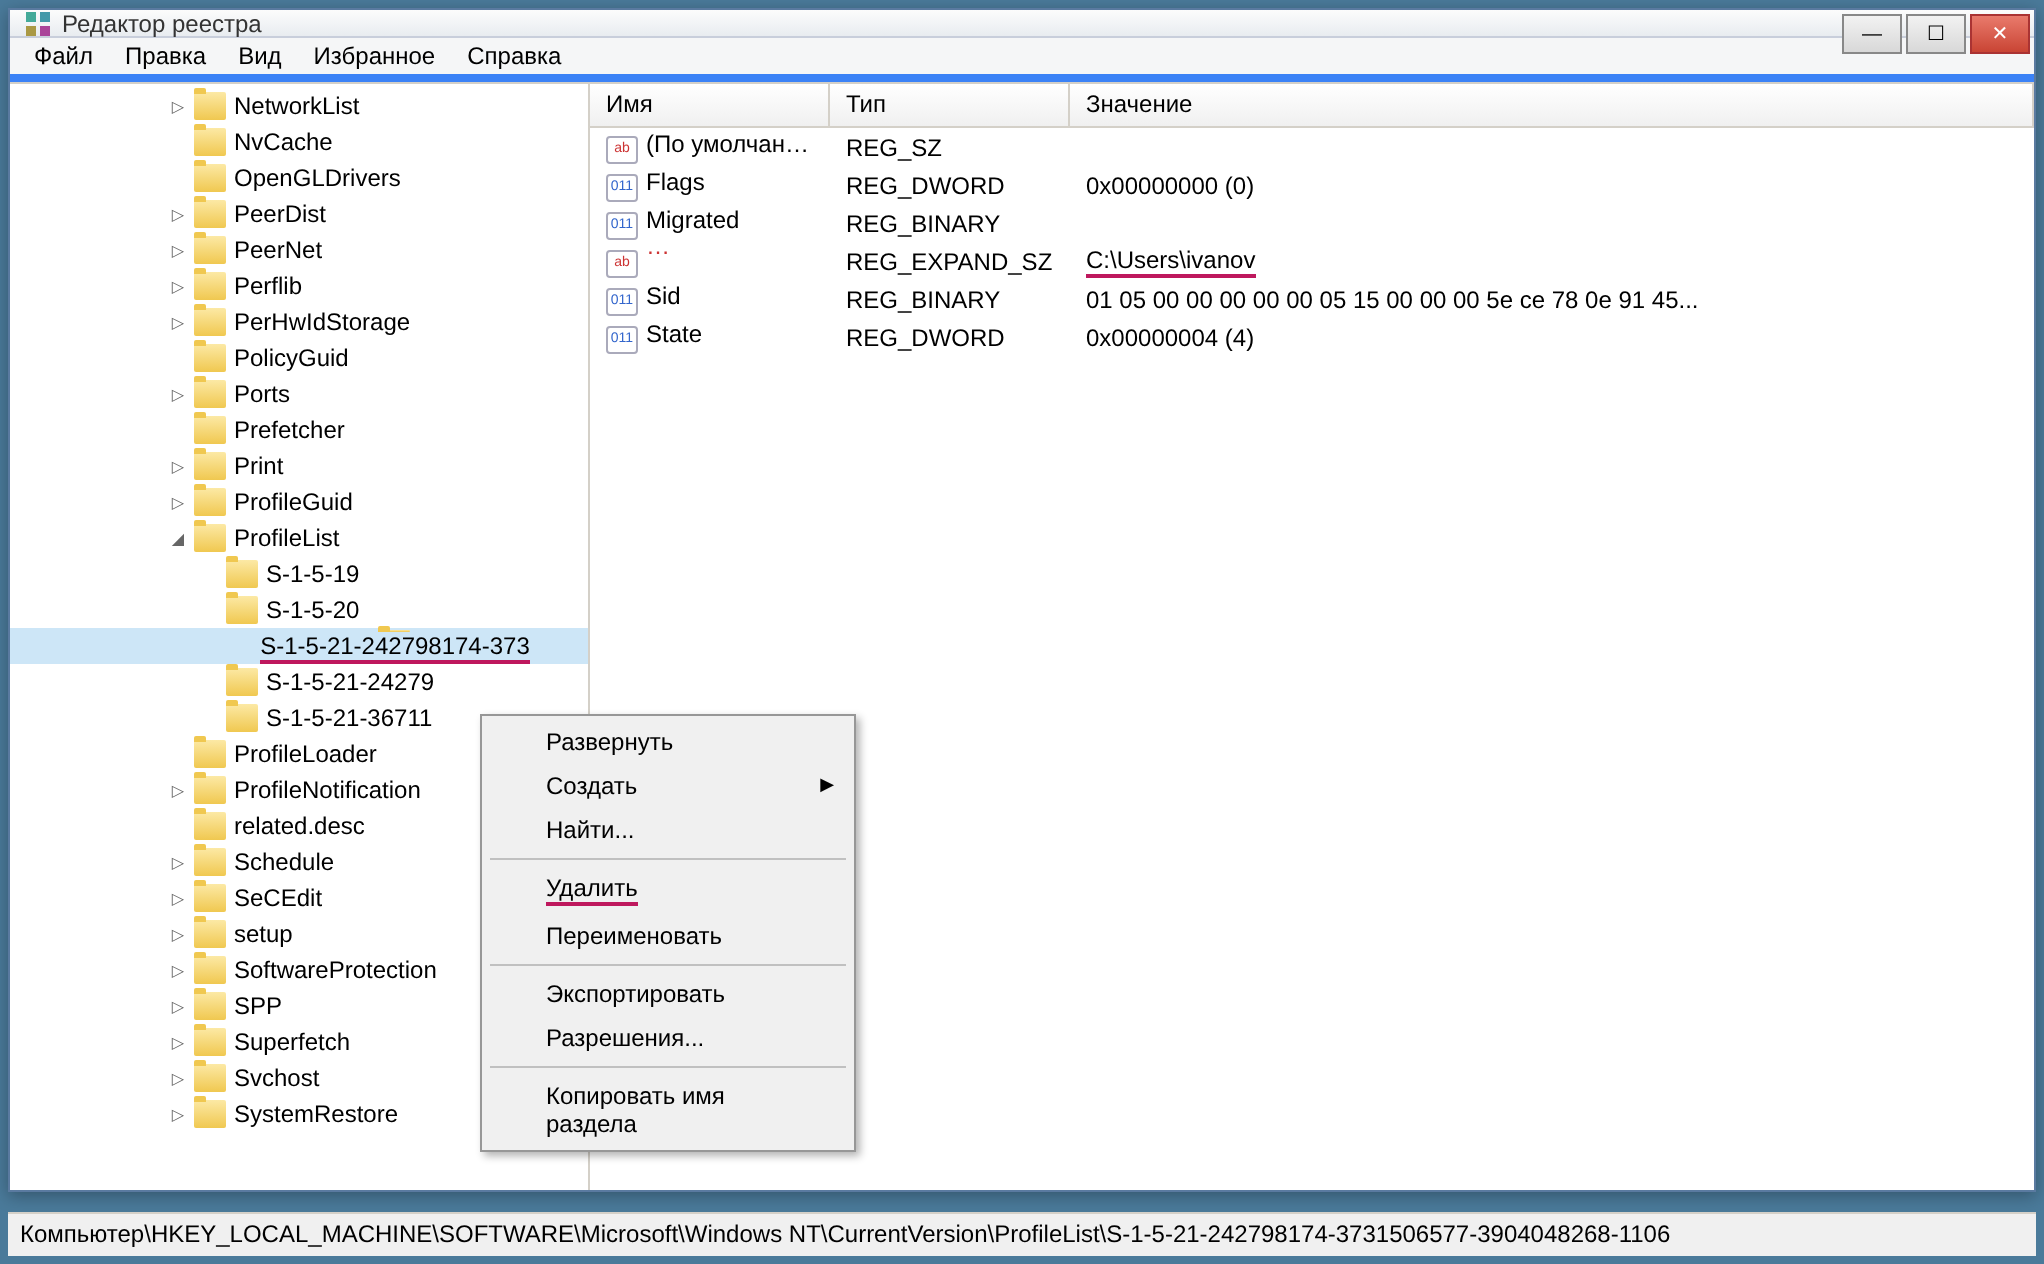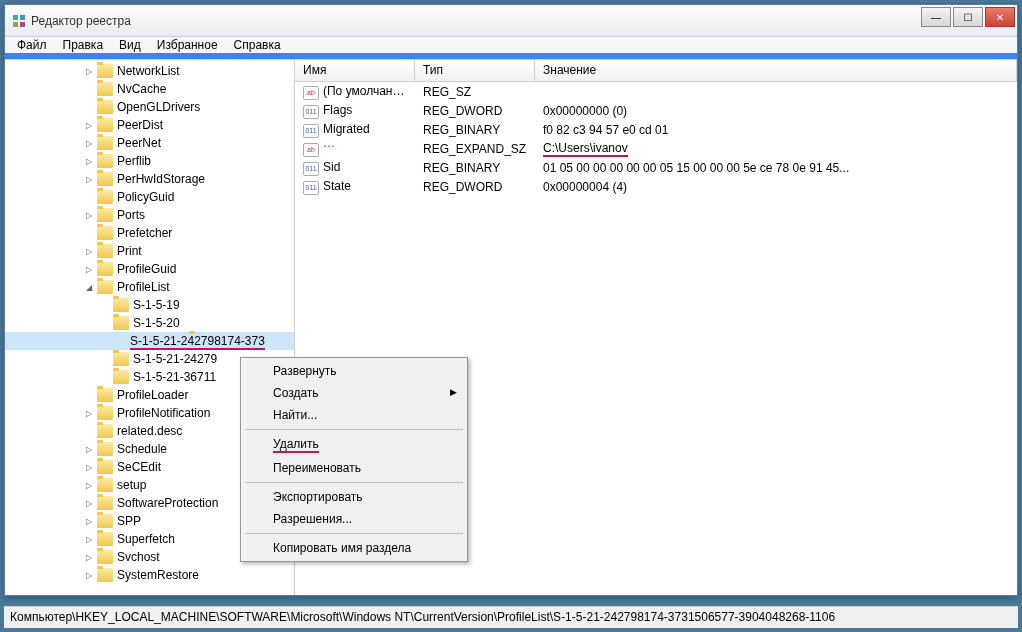--- a/index.html
+++ b/index.html
@@ -1,24 +1,24 @@
 <!DOCTYPE html>
 <html><head>
 <meta charset="utf-8">
 <style>
 * { margin: 0; padding: 0; box-sizing: border-box; font-family: Tahoma, Arial, sans-serif; font-size: 12px; }
 body { background: #4a7a9a; width: 1022px; height: 632px; overflow: hidden; padding: 4px; }
 .window { width: 1014px; height: 592px; background: #fff; border: 1px solid #5a7aa0; box-shadow: 0 2px 8px rgba(0,0,0,0.3); display: flex; flex-direction: column; position: relative; }
-.titlebar { height: 32px; background: linear-gradient(to bottom, #fcfcfc, #e8ecf0); display: flex; align-items: center; padding: 0 6px; border-bottom: 1px solid #c8cedb; }
+.titlebar { height: 14px; background: linear-gradient(to bottom, #fcfcfc, #e8ecf0); display: flex; align-items: center; padding: 0 6px; border-bottom: 1px solid #c8cedb; }
 .titlebar-icon { width: 16px; height: 16px; margin-right: 4px; display: inline-flex; align-items: center; justify-content: center; }
 .titlebar-text { flex: 1; font-size: 12px; color: #333; }
 .win-controls { display: flex; gap: 2px; position: absolute; right: 2px; top: 2px; }
 .win-btn { width: 30px; height: 20px; border: 1px solid #888; background: linear-gradient(to bottom,#f2f2f2,#d8d8d8); display: flex; align-items: center; justify-content: center; font-size: 10px; cursor: pointer; }
 .win-btn.close { background: linear-gradient(to bottom,#e97a6c,#c94434); color: #fff; border-color: #a33; }
-.menubar { height: 22px; background: #f5f6f7; display: flex; align-items: center; padding: 0 4px; border-bottom: 6px solid #3b82f6; }
+.menubar { height: 22px; background: #f5f6f7; display: flex; align-items: center; padding: 0 4px; border-bottom: 4px solid #3b82f6; }
 .menu-item { padding: 3px 8px; cursor: pointer; }
 .content { flex: 1; display: flex; border-top: 1px solid #d4d0c8; overflow: hidden; }
 .tree-pane { width: 290px; background: #fff; overflow-y: auto; overflow-x: hidden; border-right: 1px solid #d4d0c8; position: relative; }
 .tree { padding: 2px 0; }
 .tree-node { display: flex; align-items: center; height: 18px; white-space: nowrap; cursor: pointer; }
 .tree-node.selected { background: #cde6f7; flex-direction: column; }
 .expander { width: 12px; height: 12px; display: inline-flex; align-items: center; justify-content: center; font-size: 8px; color: #666; }
 .folder-icon { width: 16px; height: 14px; margin: 0 2px; display: inline-block; background: linear-gradient(to bottom,#fce9a5,#f0c850); border-radius: 1px; position: relative; }
 .folder-icon::before { content: ''; position: absolute; top: -2px; left: 0; width: 6px; height: 3px; background: #f0c850; border-radius: 1px 1px 0 0; }
 .tree-label { padding-left: 2px; }
@@ -29,21 +29,21 @@
 .col { padding: 3px 8px; border-right: 1px solid #d4d0c8; cursor: pointer; }
 .col-name { width: 120px; }
 .col-type { width: 120px; }
 .col-value { flex: 1; }
 .list-body { }
 .list-row { display: flex; height: 19px; align-items: center; }
 .list-row .cell { padding: 0 8px; white-space: nowrap; overflow: hidden; text-overflow: ellipsis; }
 .val-icon { width: 16px; height: 14px; margin-right: 4px; display: inline-block; border: 1px solid #aab; background: #fff; font-size: 7px; text-align: center; line-height: 12px; color: #c33; border-radius: 2px; }
 .val-icon.bin { color: #36c; }
 .statusbar { height: 22px; border-top: 1px solid #d4d0c8; padding: 3px 6px; background: #f0f0f0; font-size: 12px; white-space: nowrap; overflow: hidden; position: absolute; bottom: 4px; left: 4px; right: 4px; }
-.context-menu { position: absolute; left: 240px; top: 357px; width: 228px; background: #f0f0f0; border: 1px solid #979797; box-shadow: 2px 2px 4px rgba(0,0,0,0.3); padding: 2px; z-index: 100; }
+.context-menu { position: absolute; left: 240px; top: 357px; width: 188px; background: #f0f0f0; border: 1px solid #979797; box-shadow: 2px 2px 4px rgba(0,0,0,0.3); padding: 2px; z-index: 100; }
 .ctx-item { padding: 4px 24px 4px 30px; cursor: pointer; position: relative; }
 .ctx-sep { height: 1px; background: #c0c0c0; margin: 3px 2px; }
 .ctx-arrow { position: absolute; right: 8px; top: 5px; font-size: 9px; }
 .red-underline { display: inline-block; border-bottom: 2px solid #be185d; padding-bottom: 0; }
 </style>
 </head>
 <body>
 
 <div class="window">
   <div class="titlebar">
@@ -233,21 +233,20 @@
             <div class="cell col-type">REG_SZ</div>
           </div>
           <div class="list-row">
             <div class="cell col-name"><span class="val-icon bin">011</span>Flags</div>
             <div class="cell col-type">REG_DWORD</div>
             <div class="cell col-value">0x00000000 (0)</div>
           </div>
           <div class="list-row">
             <div class="cell col-name"><span class="val-icon bin">011</span>Migrated</div>
             <div class="cell col-type">REG_BINARY</div>
-            <div class="cell col-value">f0 82 c3 94 57 e0 cd 01</div>
           </div>
           <div class="list-row">
             <div class="cell col-name"><span class="val-icon">ab</span><span class="red-underline">ProfileImagePath</span></div>
             <div class="cell col-type">REG_EXPAND_SZ</div>
             <div class="cell col-value"><span class="red-underline">C:\Users\ivanov</span></div>
           </div>
           <div class="list-row">
             <div class="cell col-name"><span class="val-icon bin">011</span>Sid</div>
             <div class="cell col-type">REG_BINARY</div>
             <div class="cell col-value">01 05 00 00 00 00 00 05 15 00 00 00 5e ce 78 0e 91 45...</div>

